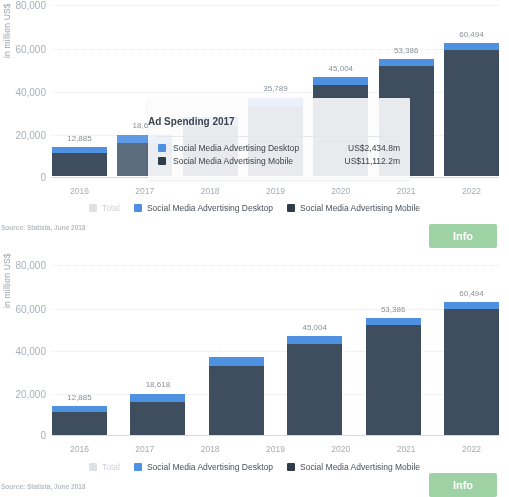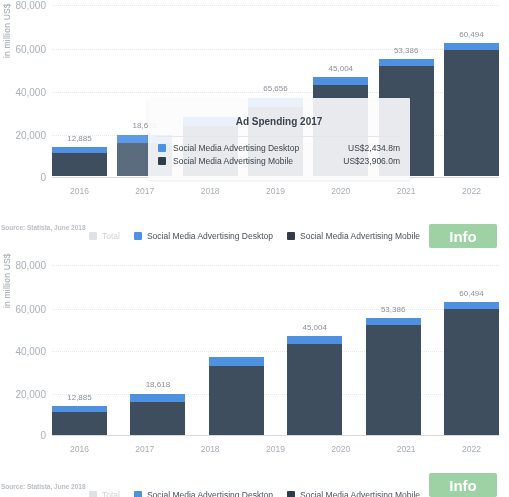--- a/index.html
+++ b/index.html
@@ -75,60 +75,59 @@
     position: absolute; left: 52px; right: 10px; top: 186px;
     display: flex; justify-content: space-between;
   }
   .x-label {
     width: 12.3%; text-align: center;
     font-size: 8.5px; color: #a7adb5;
   }
 
   .legend {
     position: absolute; left: 0; right: 0; top: 203px;
-    display: flex; justify-content: center; align-items: center; gap: 14px; margin-top: 28px;
+    display: flex; justify-content: center; align-items: center; gap: 14px;
   }
   .legend-item { display: flex; align-items: center; gap: 5px; }
   .legend-swatch { width: 8px; height: 8px; border-radius: 1px; }
   .legend-text { font-size: 8.5px; color: #4a5159; white-space: nowrap; }
   .legend-item.disabled .legend-text { color: #cfd3d7; }
 
   .source-note {
     position: absolute; left: 1px; top: 224px;
     font-size: 6.5px; color: #b9bdc2;
     font-weight: bold;
     white-space: nowrap;
   }
 
   .info-button {
     position: absolute;
     right: 12px;
     width: 68px; height: 24px;
     background: #9ed1a4;
     border-radius: 2px;
     display: flex; align-items: center; justify-content: center;
-    color: #ffffff; font-size: 15px; font-weight: bold;
+    color: #ffffff; font-size: 11px; font-weight: bold;
     border: none; cursor: pointer;
   }
   #info-1 { top: 224px; }
   #info-2 { top: 473px; }
 
   
   .tooltip {
     position: absolute;
     background: rgba(252,252,253,0.90);
     border-radius: 1px;
     box-shadow: 0 1px 3px rgba(40,50,60,0.10);
     padding: 0;
     z-index: 30;
   }
   #tooltip-1 { left: 148px; top: 98px; width: 262px; height: 82px; }
 
   .tooltip-title {
-    text-align: center;
     font-size: 10px;
     font-weight: bold;
     color: #3b434c;
     padding: 18px 0 9px 0;
   }
   .tooltip-divider {
     height: 1px; background: #e4e7ea;
     margin: 0 8px;
   }
   .tooltip-rows { padding: 6px 10px 0 10px; }
@@ -177,21 +176,21 @@
           <div class="bar-total-label" style="bottom:46px">18,618</div>
           <div class="seg-desktop" style="height:8px"></div>
           <div class="seg-mobile" style="height:33px"></div>
         </div>
         <div class="bar-col">
           <div class="bar-total-label" style="bottom:64px"></div>
           <div class="seg-desktop" style="height:9px"></div>
           <div class="seg-mobile" style="height:50px"></div>
         </div>
         <div class="bar-col">
-          <div class="bar-total-label" style="bottom:83px">65,656</div>
+          <div class="bar-total-label" style="bottom:83px">35,789</div>
           <div class="seg-desktop" style="height:9px"></div>
           <div class="seg-mobile" style="height:69px"></div>
         </div>
         <div class="bar-col">
           <div class="bar-total-label" style="bottom:103px">45,004</div>
           <div class="seg-desktop" style="height:8px"></div>
           <div class="seg-mobile" style="height:91px"></div>
         </div>
         <div class="bar-col">
           <div class="bar-total-label" style="bottom:121px">53,386</div>
@@ -220,21 +219,21 @@
         <div class="tooltip-divider"></div>
         <div class="tooltip-rows">
           <div class="tooltip-row">
             <span class="tt-swatch" style="background:#4e91e0"></span>
             <span class="tt-name">Social Media Advertising Desktop</span>
             <span class="tt-value">US$2,434.8m</span>
           </div>
           <div class="tooltip-row">
             <span class="tt-swatch" style="background:#2f3c4a"></span>
             <span class="tt-name">Social Media Advertising Mobile</span>
-            <span class="tt-value">US$23,906.0m</span>
+            <span class="tt-value">US$11,112.2m</span>
           </div>
         </div>
       </div>
     </div>
 
     <div class="legend">
       <div class="legend-item disabled">
         <span class="legend-swatch" style="background:#dfe2e5"></span>
         <span class="legend-text">Total</span>
       </div>

